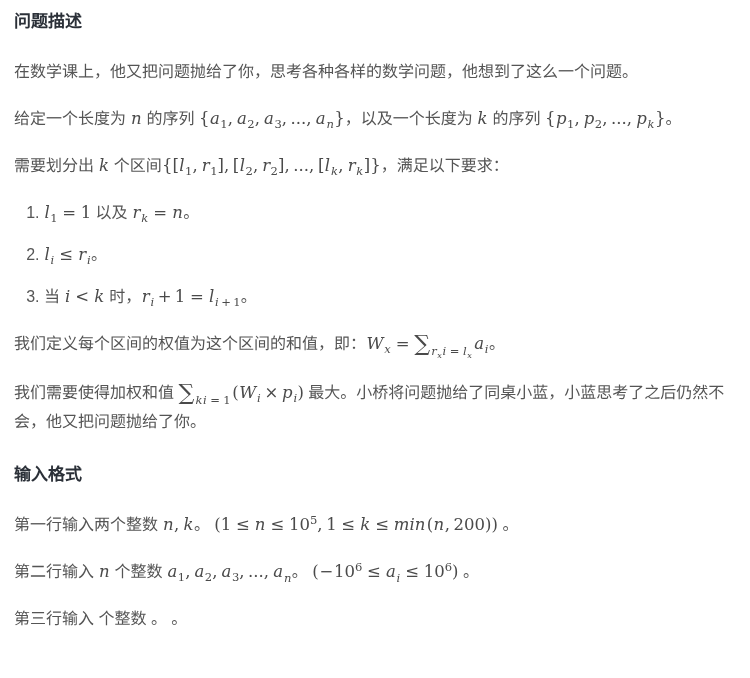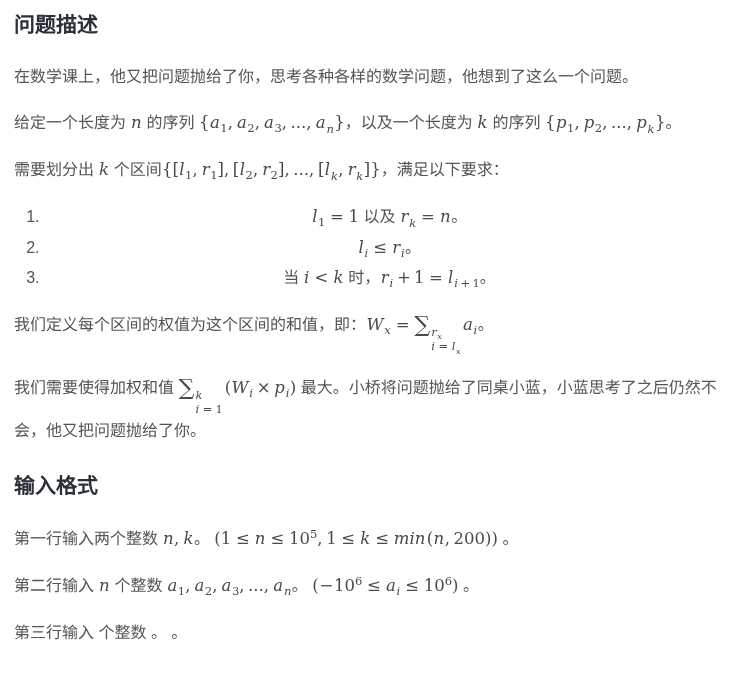--- a/index.html
+++ b/index.html
@@ -11,59 +11,58 @@
   html,body{margin:0;padding:0;background:var(--bg);}
   .page{
     width:750px;
     box-sizing:border-box;
     padding:12px 15px 8px 14px;
     font-family:"Liberation Sans","DejaVu Sans",sans-serif;
     color:var(--body-color);
     font-size:16px;
   }
   h3.sec-heading{
-    font-size:21px;
+    font-size:17px;
     line-height:1.2;
     font-weight:700;
     color:var(--heading-color);
     margin:0 0 26px 0;
   }
   section + section h3.sec-heading{margin-top:30px;font-family:Liberation Serif, serif;}
   .blocks p{
     margin:19px 0;
     line-height:1.7;
   }
   .blocks ol{
     margin:19px 0;
     padding-left:30px;
   }
   .blocks li{
-    margin:2px 0;
+    margin:14px 0;
     line-height:1.7;
-    text-align:center;
   }
   
   .math{
     font-family:"DejaVu Serif","Liberation Serif",serif;
     color:var(--math-color);
     white-space:nowrap;
     font-size:16.5px;
   }
   .math .mi{font-style:italic;padding:0 .03em;}
   .math .mn{font-style:normal;}
   .math .mrel{padding:0 .28em;}
   .math .mbin{padding:0 .2em;}
   .math .mminus{padding:0 .05em;}
   .math .mcomma{padding-right:.22em;}
   .math .mop{padding-right:.08em;font-style:italic;}
   .math sub,.math sup{font-size:.7em;line-height:1;}
   .math .msum{font-size:1.35em;line-height:1;vertical-align:-0.1em;}
   .math .msupsub{
     display:inline-flex;
-    flex-direction:column;
+    flex-direction:row;
     align-items:flex-start;
     font-size:.7em;
     line-height:1.2;
     vertical-align:-0.55em;
     margin-left:.06em;
     margin-right:.15em;
   }
   .math .msup,.math .msub{display:block;}
 </style>
 </head>

